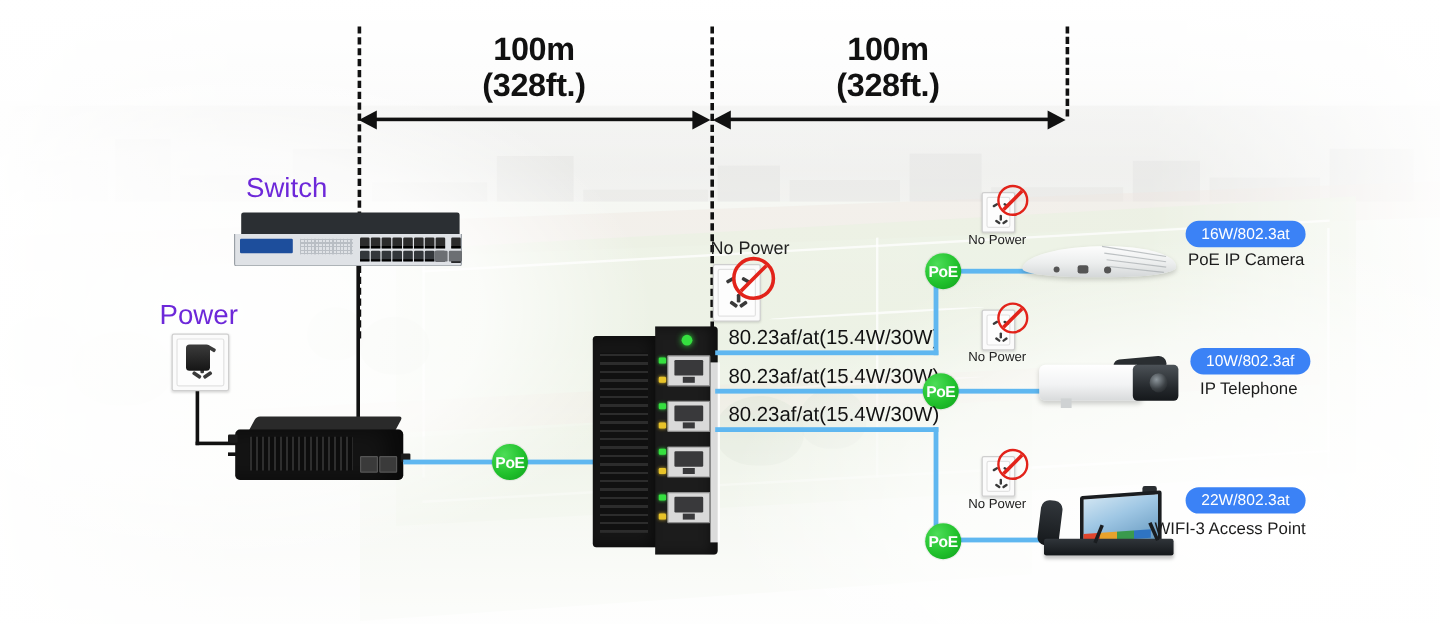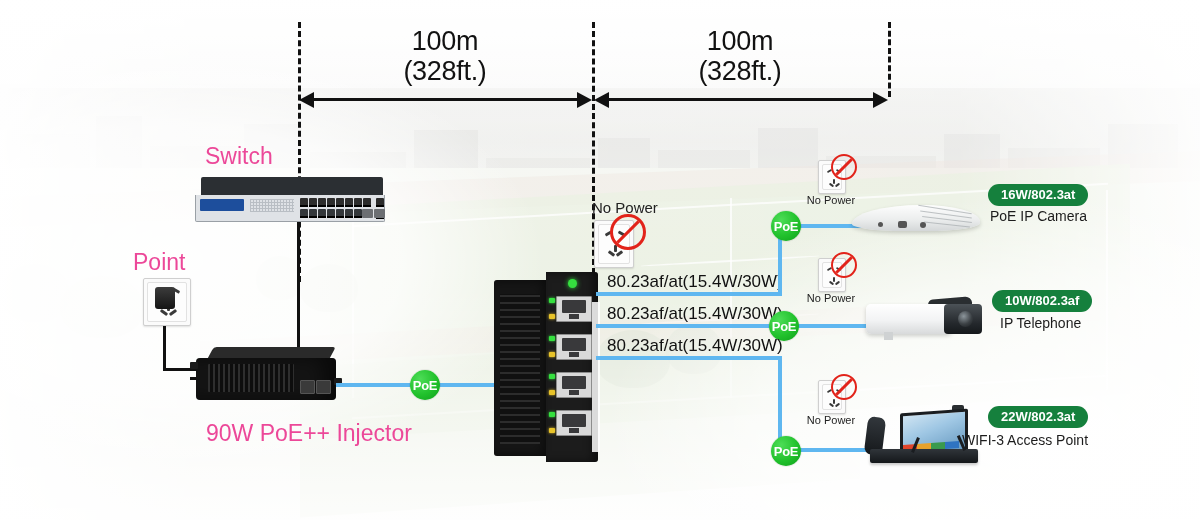--- a/index.html
+++ b/index.html
@@ -32,25 +32,25 @@
       linear-gradient(180deg, rgba(255,255,255,.92) 0%, rgba(255,255,255,.45) 18%, rgba(255,255,255,.38) 55%, rgba(255,255,255,.86) 100%),
       linear-gradient(90deg, rgba(255,255,255,.95) 0%, rgba(255,255,255,.35) 16%, rgba(255,255,255,.3) 80%, rgba(255,255,255,.9) 100%);
   }
 
   
   .vdash{position:absolute;width:0;border-left:3px dashed #111;}
   .arrowline{position:absolute;height:0;border-top:3px solid #111;}
   .ahead{position:absolute;width:0;height:0;border-top:8px solid transparent;border-bottom:8px solid transparent;}
   .ahead.l{border-right:15px solid #111;}
   .ahead.r{border-left:15px solid #111;}
-  .dimlabel{position:absolute;text-align:center;color:#111;font-weight:normal;
+  .dimlabel{position:absolute;text-align:center;color:#111;font-weight:bold;
     font-size:27px;line-height:30px;letter-spacing:-.3px;}
 
   
-  .lbl{position:absolute;color:#ec4899;white-space:nowrap;}
+  .lbl{position:absolute;color:#6d28d9;white-space:nowrap;}
   .lbl-switch{font-size:23px;left:205px;top:143px;}
   .lbl-power{font-size:23px;left:133px;top:249px;}
   .lbl-injector{font-size:23px;left:206px;top:420px;}
   .lbl-extender{font-size:23px;left:470px;top:465px;}
   .lbl-bt{font-size:20px;left:362px;top:344px;font-weight:500;}
   .lbl-af{font-size:17px;color:#111;}
   .lbl-nopower-big{font-size:15px;left:592px;top:199px;color:#222;}
   .lbl-nopower{font-size:11px;color:#222;text-align:center;width:70px;}
 
   
@@ -66,22 +66,22 @@
   
   .outlet{position:absolute;background:#fbfbfb;border:1px solid #cfcfcf;border-radius:2px;
     box-shadow:0 1px 2px rgba(0,0,0,.12);}
   .outlet-inner{position:absolute;inset:3px;border:1px solid #e2e2e2;border-radius:2px;background:#fdfdfd;}
   .slot{position:absolute;background:#3a3a3a;border-radius:1px;}
   .ban{position:absolute;border-radius:50%;border:3px solid #e2231a;}
   .ban:after{content:"";position:absolute;left:50%;top:50%;width:100%;height:3px;
     background:#e2231a;transform:translate(-50%,-50%) rotate(-45deg);}
 
   
-  .wbadge{position:absolute;background:#15803d;color:#fff;border-radius:11px;
-    font-size:13px;font-weight:bold;padding:3px 13px 4px;white-space:nowrap;}
+  .wbadge{position:absolute;background:#3b82f6;color:#fff;border-radius:11px;
+    font-size:13px;font-weight:normal;padding:3px 13px 4px;white-space:nowrap;}
   .dname{position:absolute;font-size:14px;color:#1c1c1c;white-space:nowrap;}
 
   
   .switch{position:absolute;left:195px;top:177px;width:188px;height:44px;}
   .sw-top{position:absolute;left:6px;top:0;width:182px;height:20px;background:#2b2f33;
     border-radius:2px 2px 0 0;}
   .sw-face{position:absolute;left:0;top:18px;width:188px;height:26px;background:#dfe2e6;
     border:1px solid #9aa0a6;border-top:none;border-radius:0 0 2px 2px;}
   .sw-brand{position:absolute;left:4px;top:4px;width:44px;height:12px;background:#1d4e9c;border-radius:1px;}
   .sw-vent{position:absolute;left:54px;top:4px;width:44px;height:13px;
@@ -233,21 +233,21 @@
     <div class="arrowline" style="left:607px;top:98px;width:268px;"></div>
     <div class="ahead l" style="left:594px;top:92px;"></div>
     <div class="ahead r" style="left:873px;top:92px;"></div>
   </div>
 
   <div class="cable-black" style="left:297px;top:221px;width:3px;height:158px;"></div>
   <div class="cable-black" style="left:190px;top:377px;width:110px;height:3px;"></div>
   <div class="cable-black" style="left:163px;top:309px;width:3px;height:62px;"></div>
   <div class="cable-black" style="left:163px;top:368px;width:58px;height:3px;"></div>
 
-  <div class="lbl lbl-power">Point</div>
+  <div class="lbl lbl-power">Power</div>
   <div class="outlet" style="left:143px;top:278px;width:46px;height:46px;">
     <div class="outlet-inner">
       <div class="slot" style="left:8px;top:6px;width:8px;height:3px;transform:rotate(-30deg);"></div>
       <div class="slot" style="left:24px;top:6px;width:8px;height:3px;transform:rotate(30deg);"></div>
       <div class="slot" style="left:19px;top:20px;width:3px;height:8px;"></div>
       <div class="slot" style="left:12px;top:28px;width:8px;height:3px;transform:rotate(35deg);"></div>
       <div class="slot" style="left:21px;top:28px;width:8px;height:3px;transform:rotate(-35deg);"></div>
     </div>
   </div>
   <div class="plug"></div>
@@ -292,21 +292,20 @@
   <div class="inj">
     <div class="inj-top"></div>
     <div class="inj-body">
       <div class="inj-vents"></div>
       <div class="inj-port" style="left:104px;top:22px;"></div>
       <div class="inj-port" style="left:120px;top:22px;"></div>
       <div class="inj-tab" style="left:-6px;top:4px;width:8px;height:7px;"></div>
       <div class="inj-tab" style="left:138px;top:20px;width:8px;height:7px;"></div>
     </div>
   </div>
-  <div class="lbl lbl-injector">90W PoE++ Injector</div>
 
   <div class="cable" style="left:336px;top:383px;width:164px;height:4px;"></div>
   <div class="poe" style="left:410px;top:370px;">PoE</div>
 
   <div class="ext">
     <div class="ext-side">
       <div class="ext-fins"></div>
     </div>
     <div class="ext-face">
       <div class="pwrled"></div>

